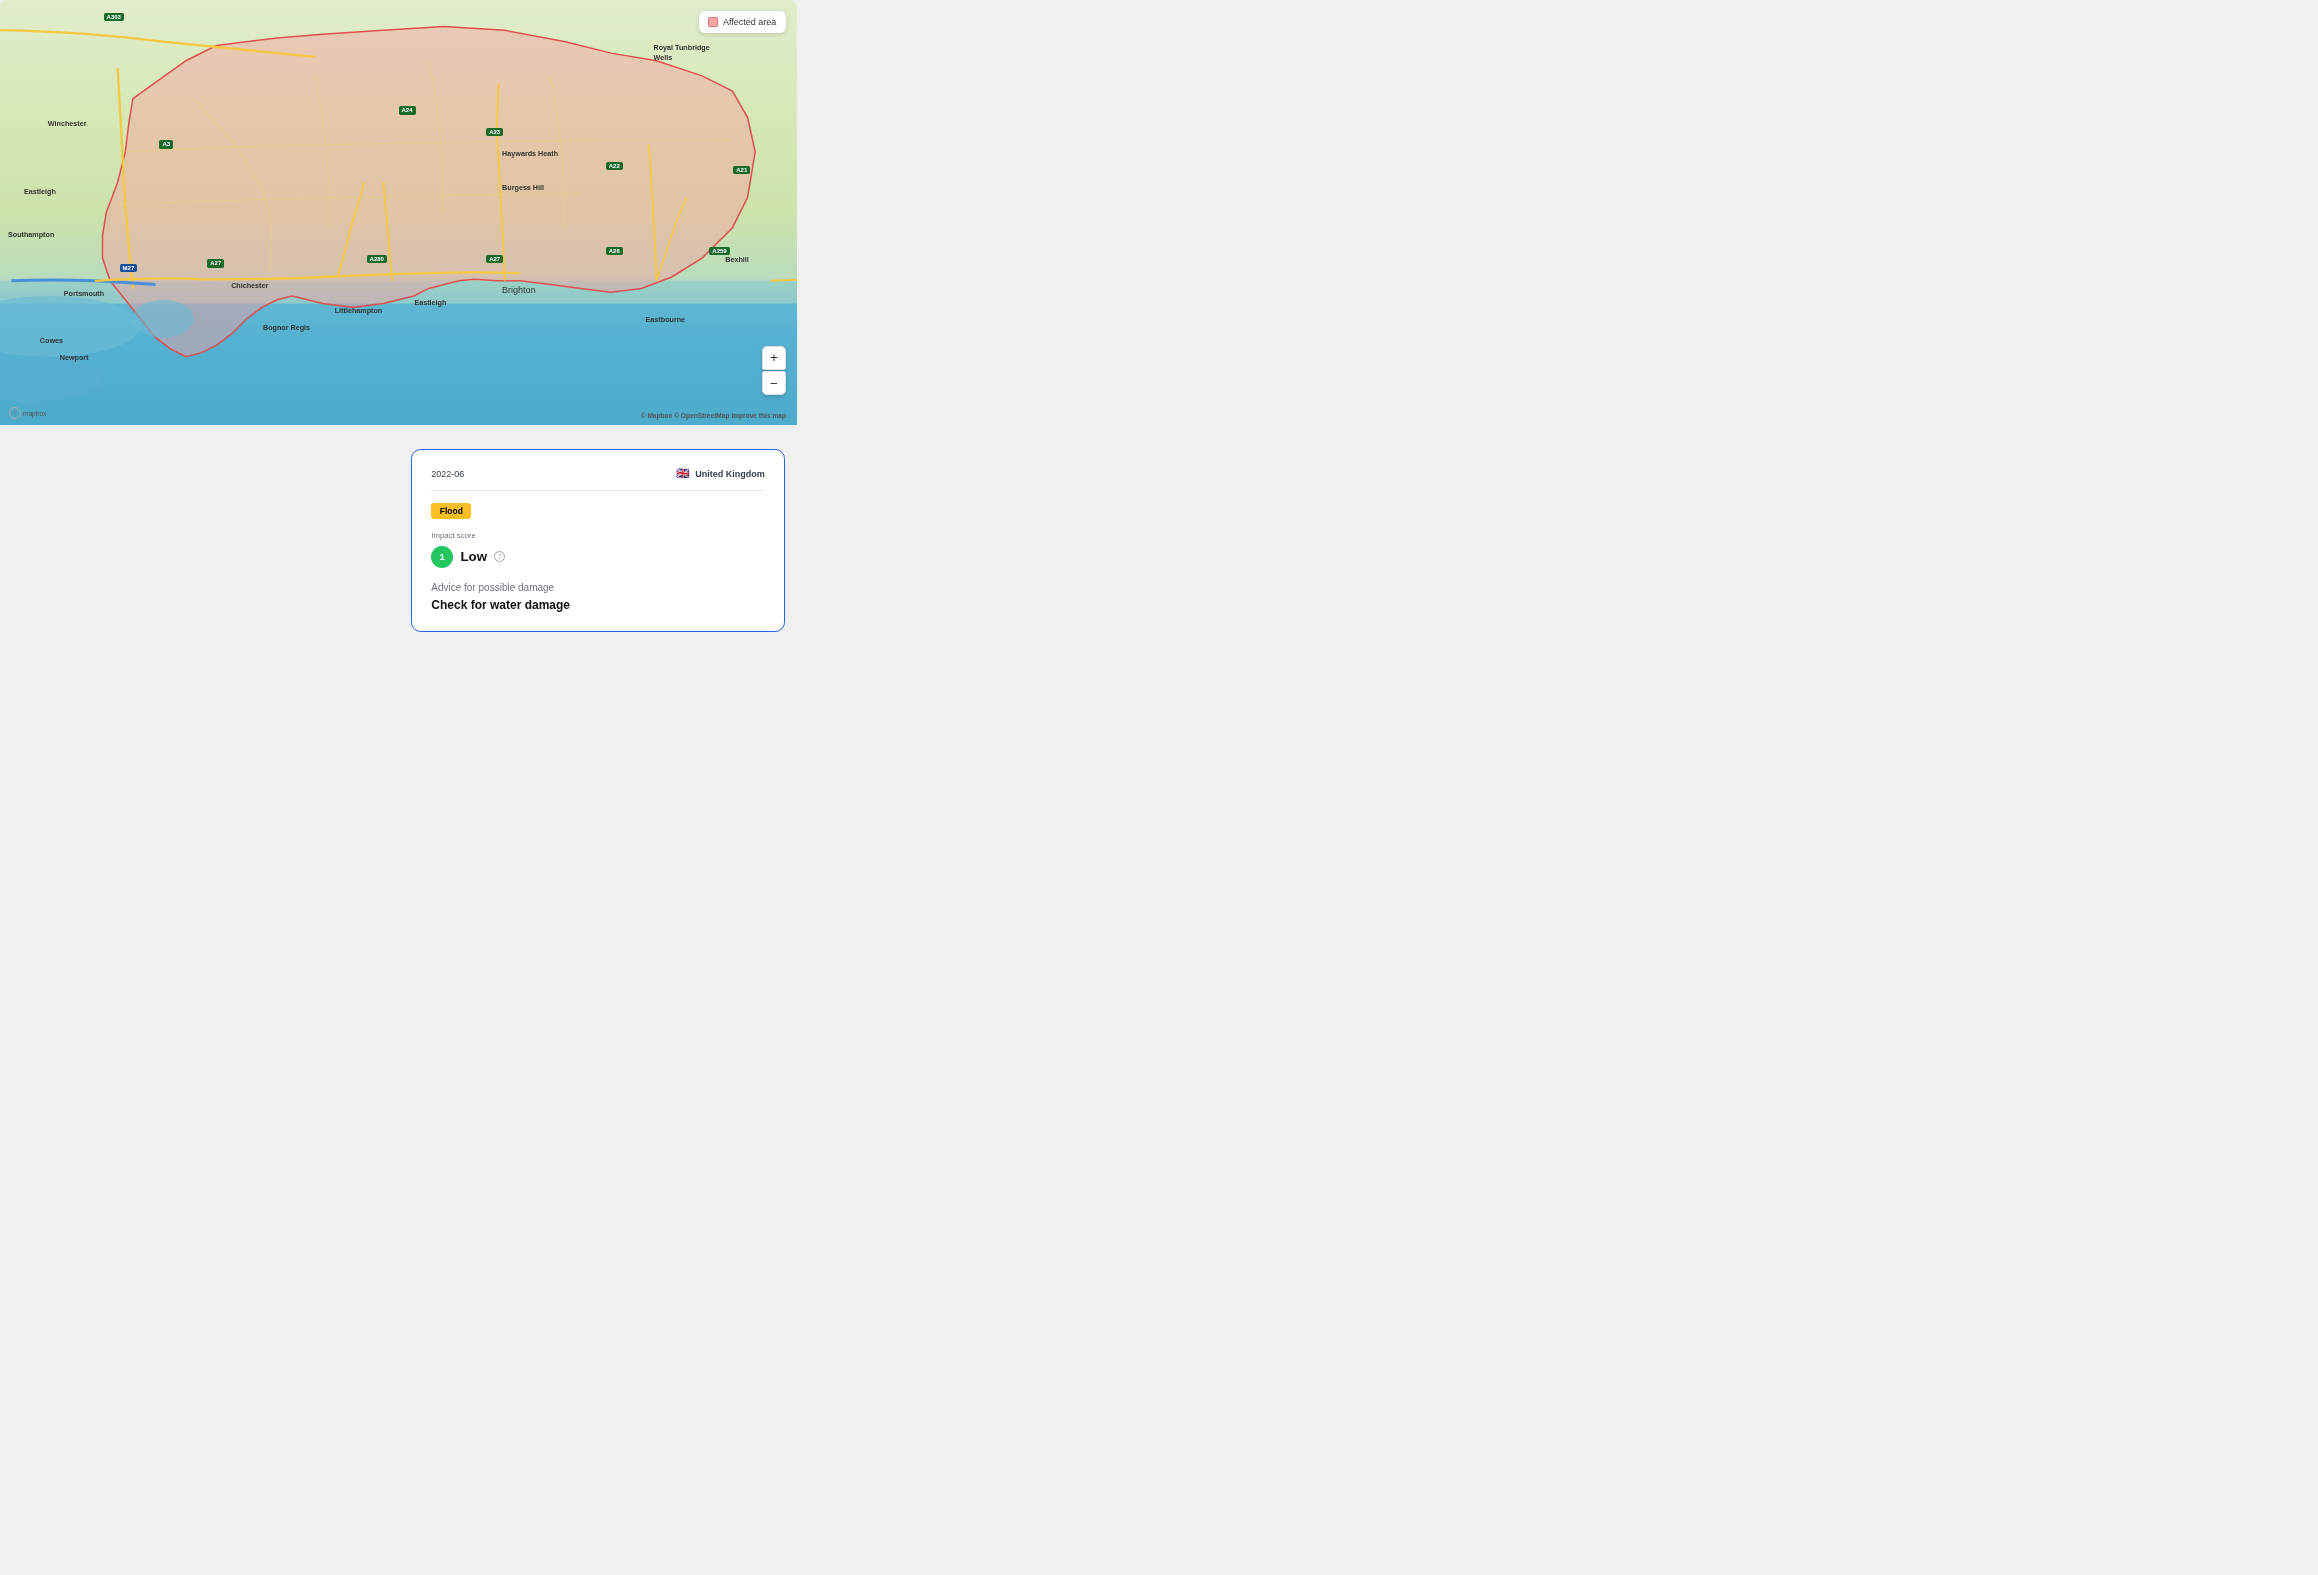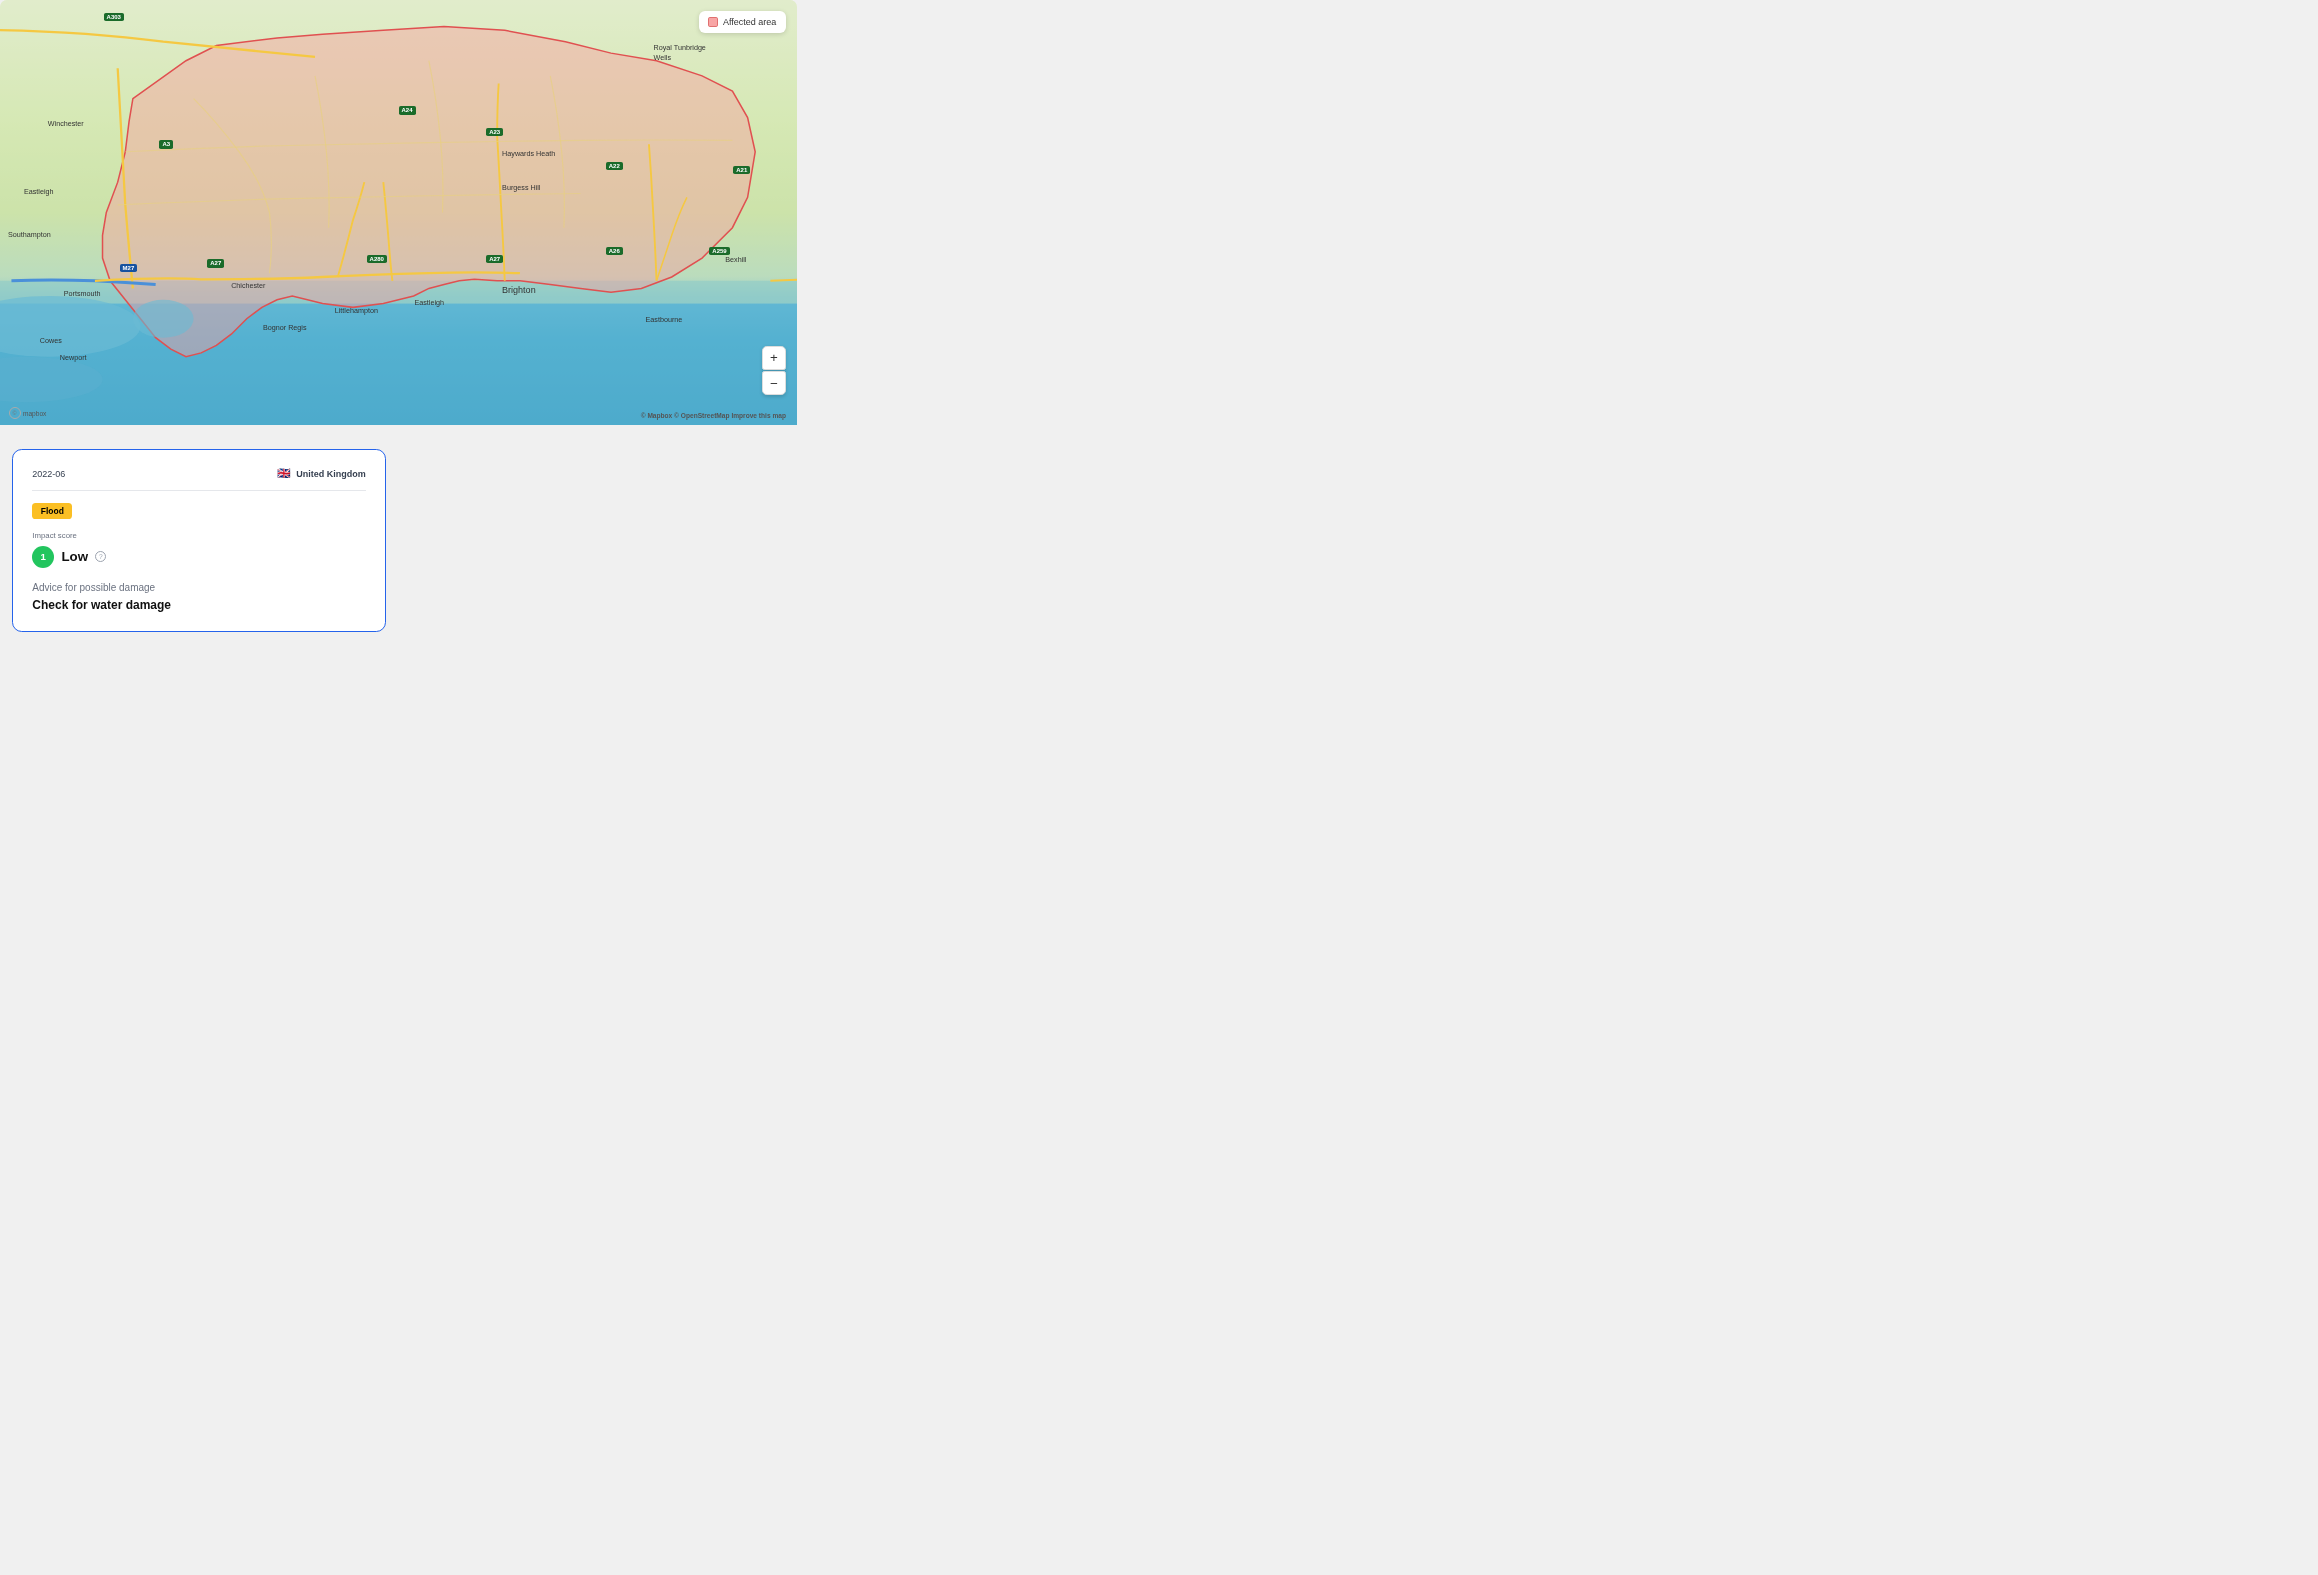--- a/index.html
+++ b/index.html
@@ -138,42 +138,42 @@
       font-size: 5.4px;
       color: #777;
     }
 
     
     .city-label {
       position: absolute;
       font-size: 7.2px;
       color: #333;
       white-space: nowrap;
-      font-weight: 400;
+      font-weight: 700;
     }
 
     
     .road-badge {
       position: absolute;
       background: #1a6b2a;
       color: white;
       font-size: 6px;
       font-weight: 700;
       padding: 1.2px 3px;
       border-radius: 1.8px;
     }
 
     .road-badge.motorway {
       background: #1652a0;
     }
 
     
     .info-card-wrapper {
       display: flex;
-      justify-content: flex-start;
+      justify-content: flex-end;
       padding: 24px 12px;
       background: #f0f0f0;
     }
 
     .info-card {
       width: 374px;
       background: white;
       border: 1.2px solid #2563eb;
       border-radius: 9.7px;
       padding: 17px 19.3px 19.3px;

